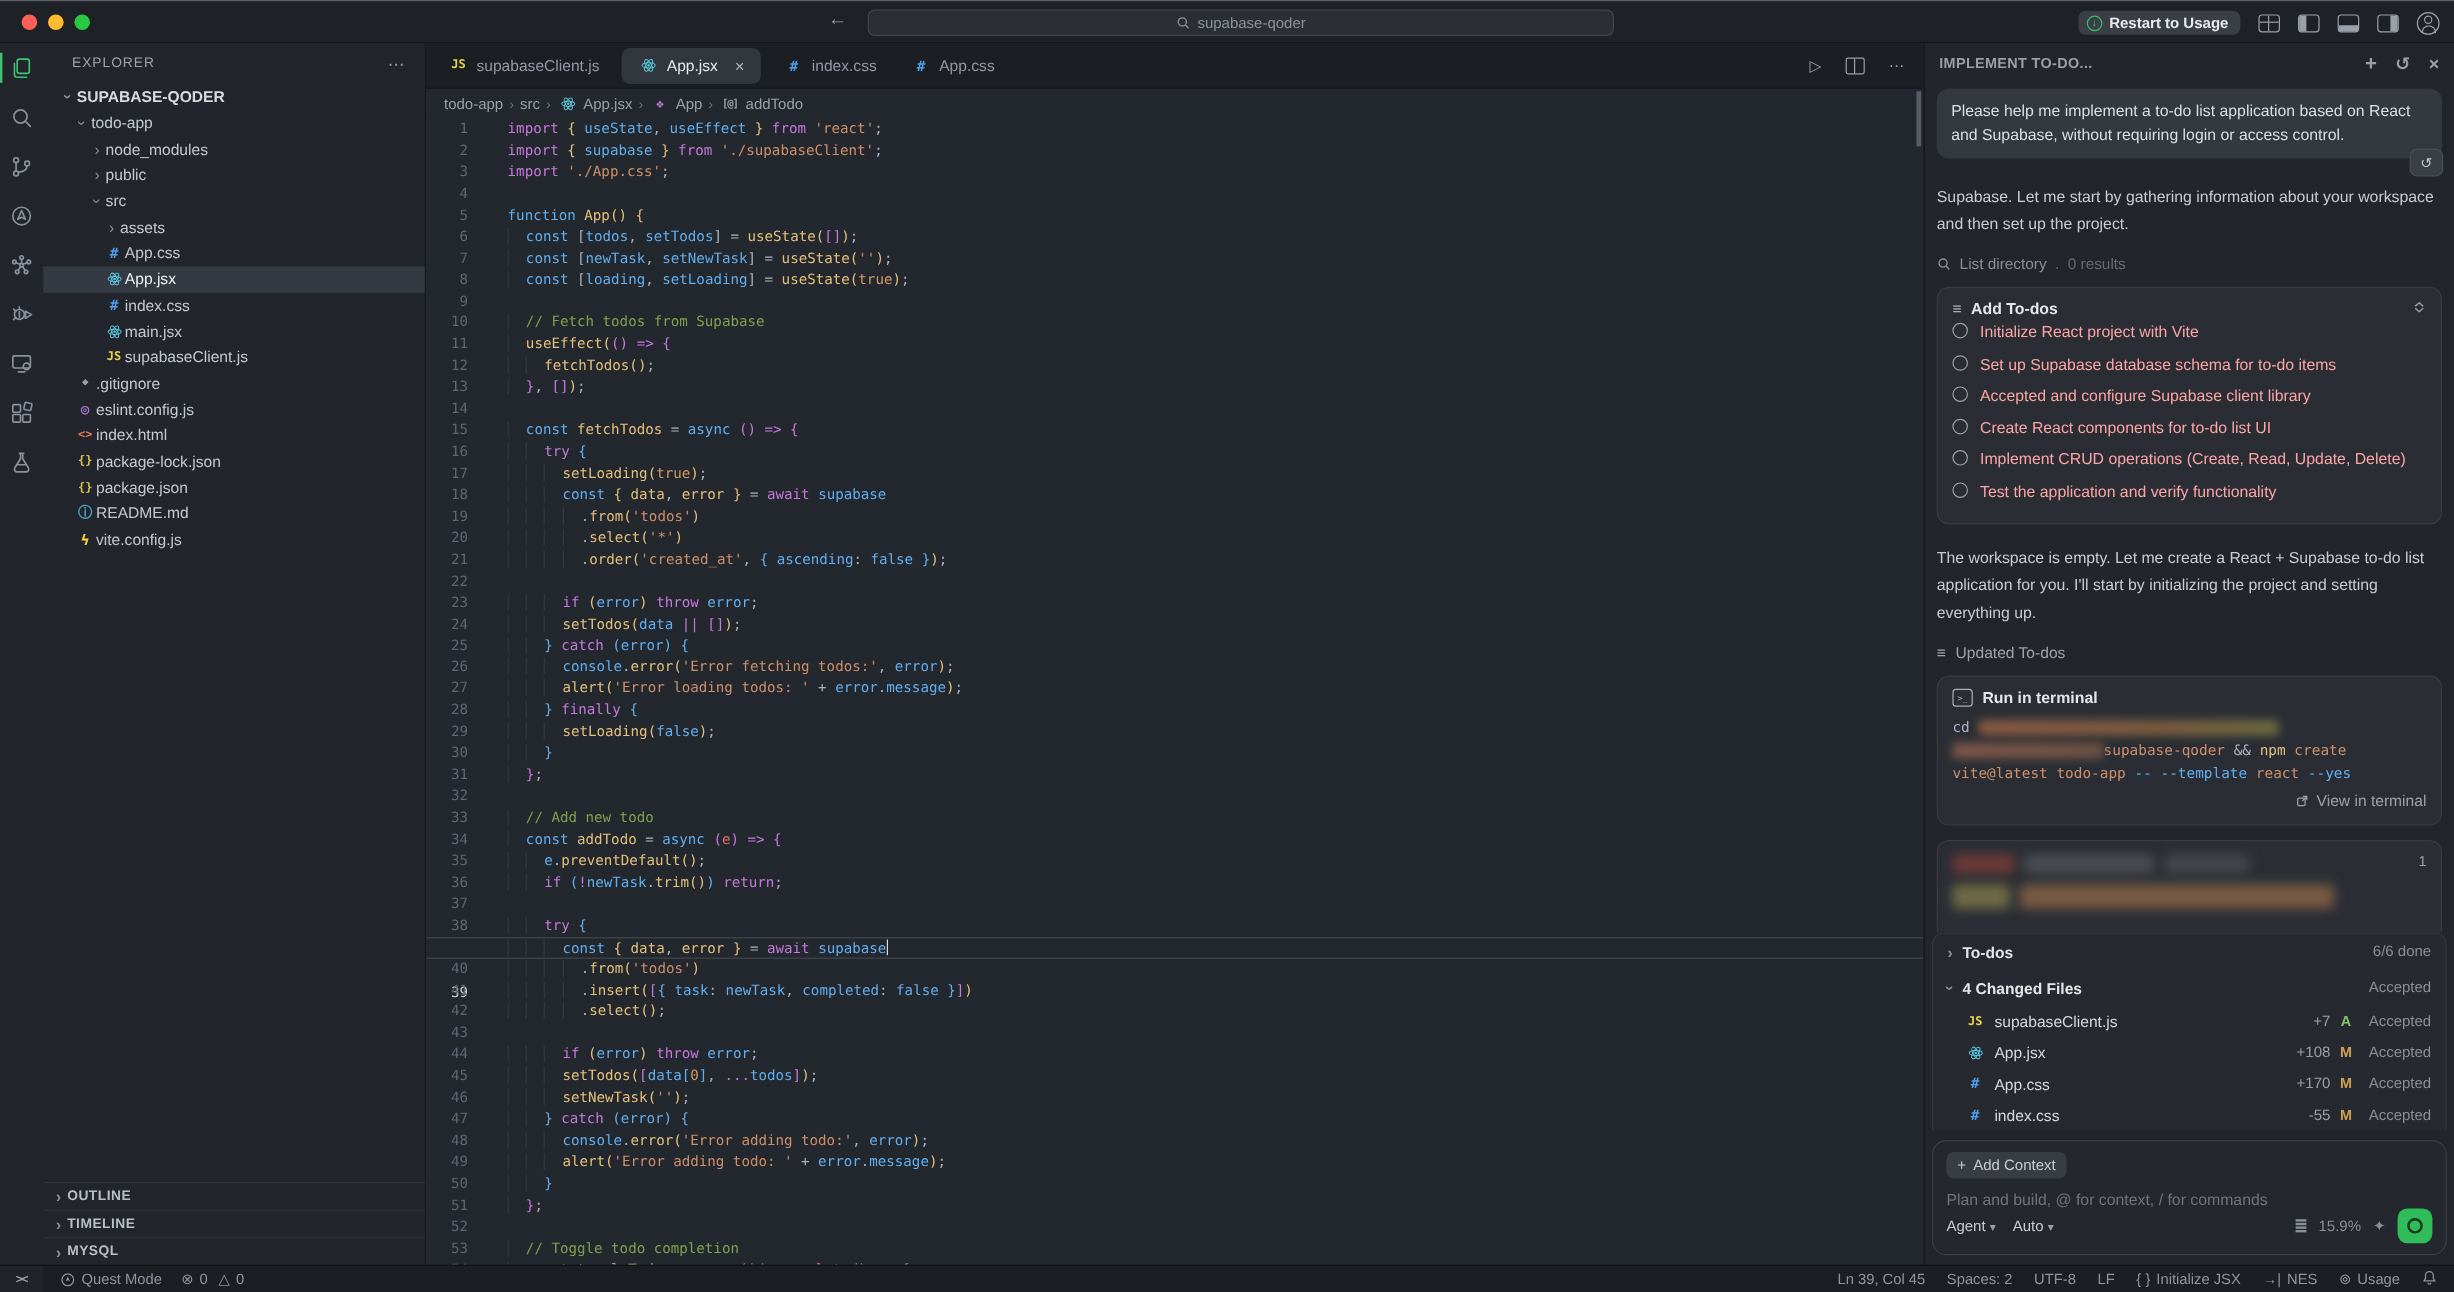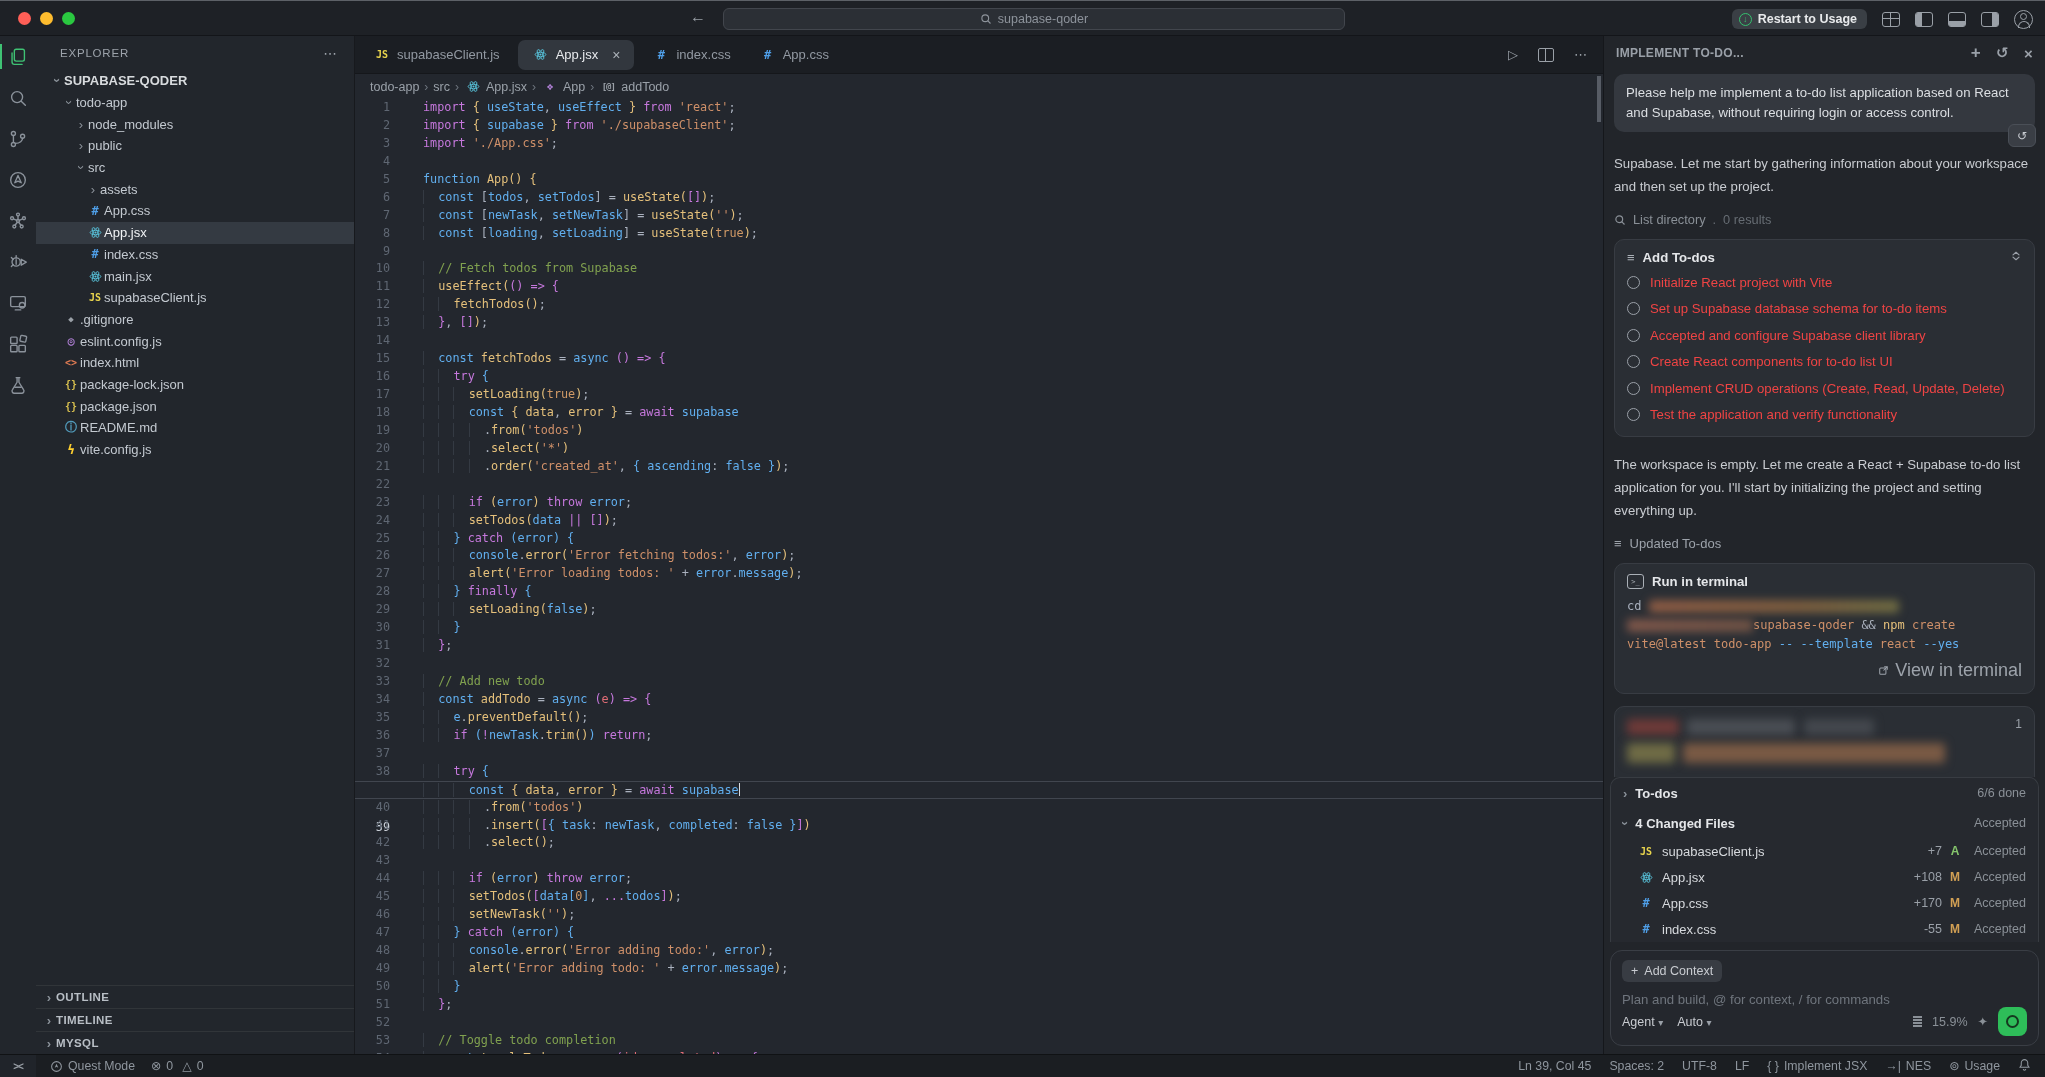--- a/index.html
+++ b/index.html
@@ -94,32 +94,32 @@
   .p1{margin-top:20px;}
   .p2{margin-top:16px;}
   .toolrow{margin-top:14px;display:flex;align-items:center;gap:7px;font-size:12.8px;color:#8a9097;}
   .toolrow .dim{color:#666c73;}
   .toolrow svg{width:12px;height:12px;stroke:#8a9097;fill:none;stroke-width:1.6;}
   .card{background:#2a2e34;border:1px solid #383c43;border-radius:10px;margin-top:12px;}
   .card-head{display:flex;align-items:center;gap:8px;padding:10px 12px 4px;font-size:13.2px;font-weight:bold;color:#e4e6e9;}
   .card-head .listic{color:#aab0b7;font-size:13px;font-weight:normal;}
   .card-head .coll{margin-left:auto;}
   .coll svg{width:12px;height:12px;stroke:#9aa0a8;fill:none;stroke-width:1.6;stroke-linecap:round;stroke-linejoin:round;}
-  .todo-item{display:flex;align-items:center;gap:10px;height:26.5px;padding:0 12px;font-size:13.2px;color:#ef4444;}
+  .todo-item{display:flex;gap:10px;height:26.5px;padding:0 12px;font-size:13.2px;color:#fca5a5;}
   .cb{width:13px;height:13px;border:1.5px solid #9aa0a8;border-radius:50%;flex:none;box-sizing:border-box;}
   .addtodos{padding-bottom:8px;}
   .secrow{display:flex;align-items:center;gap:8px;margin-top:14px;font-size:13px;color:#9da3ab;}
   .termcard{padding-bottom:8px;}
   .term-ic{width:15px;height:13px;border:1.2px solid #aab0b7;border-radius:3px;display:inline-flex;align-items:center;
            justify-content:center;font-family:"DejaVu Sans Mono",monospace;font-size:7px;color:#aab0b7;font-weight:normal;}
   .termlines{padding:4px 12px 2px;font-family:"DejaVu Sans Mono",monospace;font-size:12px;line-height:19px;color:#c6cbd1;white-space:pre-wrap;}
   .red1,.red2{display:inline-block;height:13px;border-radius:3px;vertical-align:middle;filter:blur(4px);}
   .red1{width:250px;background:linear-gradient(90deg,#8a5a44,#7a5c3e 60%,#6d6a42);}
   .red2{width:126px;background:linear-gradient(90deg,#7d564a,#6e5244);}
-  .term-foot{display:flex;justify-content:flex-end;align-items:center;gap:6px;padding:4px 12px 4px;font-size:18px;color:#9da3ab;}
+  .term-foot{display:flex;justify-content:flex-end;align-items:center;gap:6px;padding:4px 12px 4px;font-size:13px;color:#9da3ab;}
   .term-foot svg{width:11px;height:11px;stroke:#9da3ab;fill:none;stroke-width:1.5;}
   .blurcard{height:84px;padding:10px 12px;box-sizing:border-box;position:relative;}
   .blb{display:inline-block;height:16px;border-radius:3px;filter:blur(5px);vertical-align:middle;margin-right:4px;}
   .blurcard .count{position:absolute;right:12px;top:10px;font-size:12px;color:#9aa0a8;}
   
   .sheet{flex:none;margin:0 6px;background:#26292f;border:1px solid #383c42;border-bottom:none;border-radius:10px 10px 0 0;}
   .sheetrow{height:30px;display:flex;align-items:center;gap:8px;padding:0 12px;font-size:13px;font-weight:bold;color:#e4e6e9;}
   .sheetrow .right{margin-left:auto;font-weight:normal;color:#8a9097;font-size:12.5px;}
   .sheetrow .chev{width:auto;}
   .filerow{height:26px;display:flex;align-items:center;gap:7px;padding:0 12px 0 26px;font-size:13px;color:#d6d9dd;}
@@ -727,21 +727,21 @@
           <span>Spaces: 2</span>
         </span>
         <span class="sb-item">
           <span>UTF-8</span>
         </span>
         <span class="sb-item">
           <span>LF</span>
         </span>
         <span class="sb-item">
           <span>{ }</span>
-          <span>Implement JSX</span>
+          <span>Initialize JSX</span>
         </span>
         <span class="sb-item">
           <span>→|</span>
           <span>NES</span>
         </span>
         <span class="sb-item">
           <span>⊚</span>
           <span>Usage</span>
         </span>
         <span class="bell"><svg viewBox="0 0 16 16">

